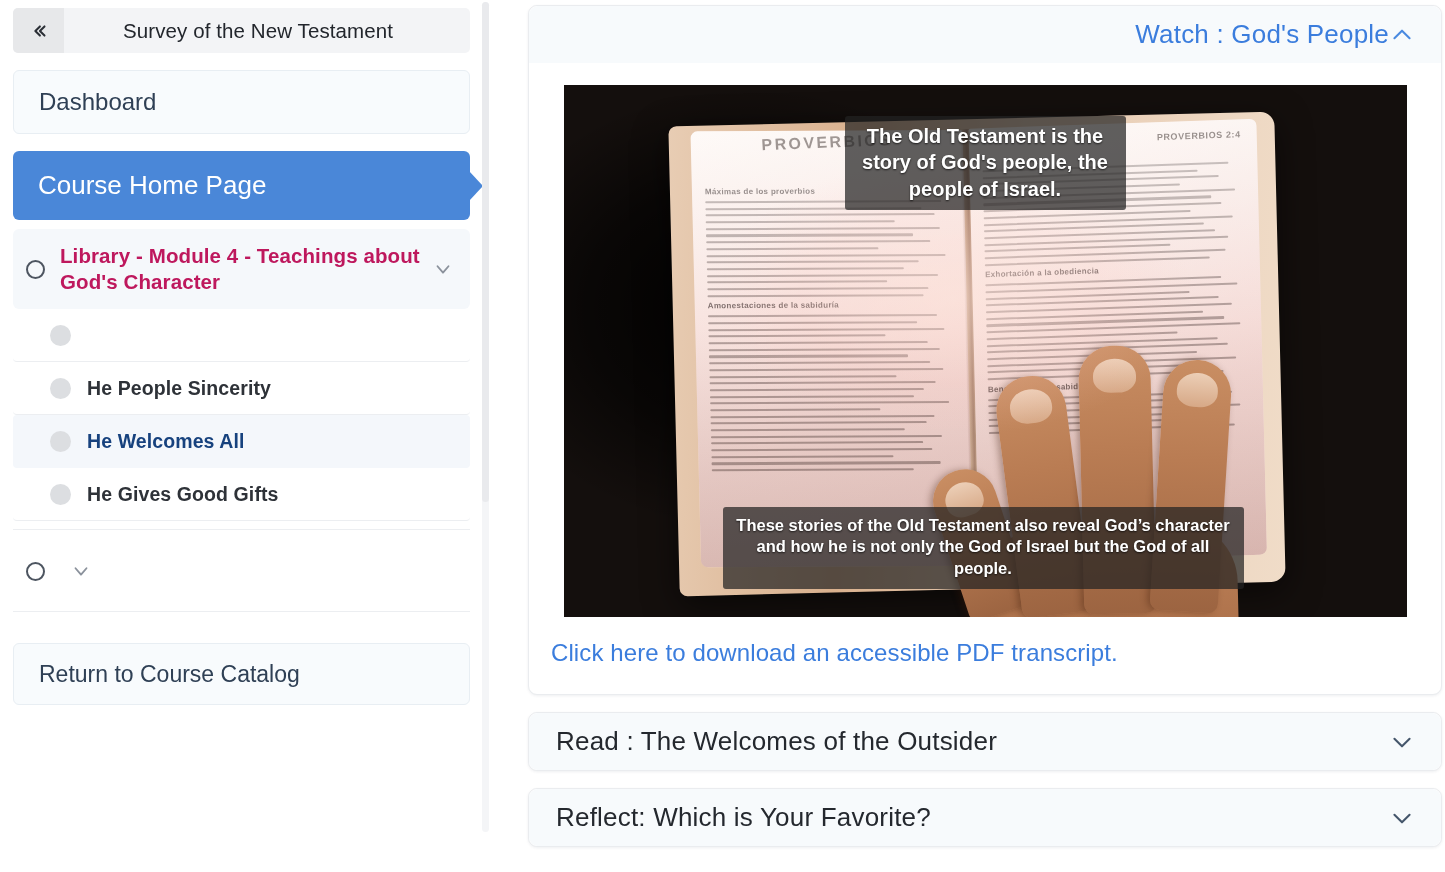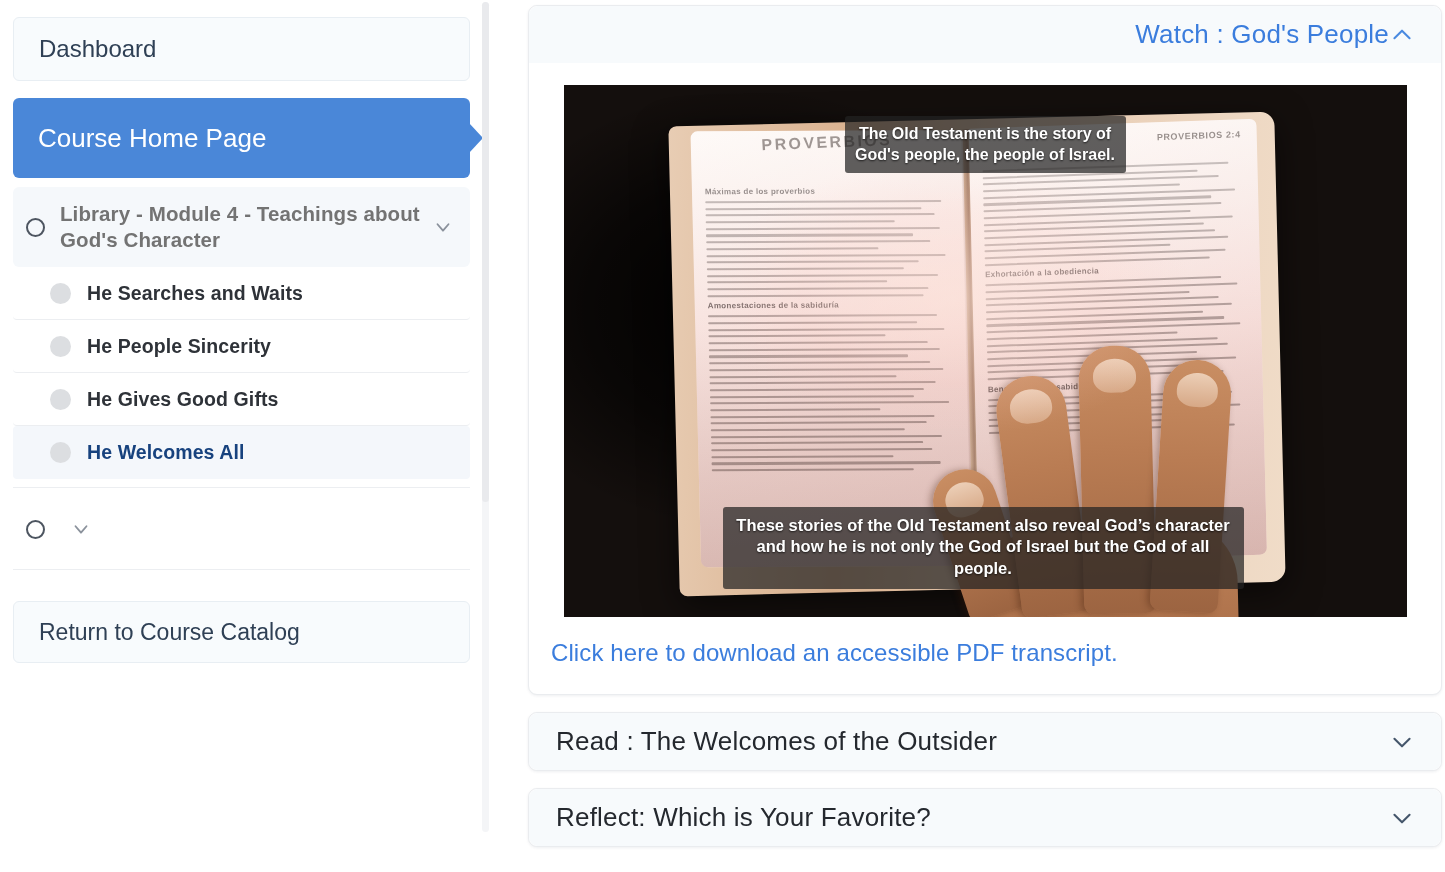--- a/index.html
+++ b/index.html
@@ -58,21 +58,21 @@
     display: flex; align-items: center;
     padding-left: 25px;
     font-size: 24px;
     color: #2f4055;
     cursor: pointer;
     font-weight: 400;
   }
 
   .home-btn {
     margin: 17px 13px 0 13px;
-    height: 80px;
+    height: 69px;
     background: #4a87d8;
     border-radius: 6px;
     display: flex; align-items: center;
     padding-left: 25px;
     font-size: 26px;
     color: #ffffff;
     cursor: pointer;
     position: relative;
     font-weight: 400;
   }
@@ -105,21 +105,21 @@
     border-radius: 50%;
     margin-right: 15px;
   }
   .module-label {
     flex: 1;
     font-size: 20.5px;
     line-height: 1.28;
     font-weight: 700;
     letter-spacing: .1px;
   }
-  .module-head.active .module-label { color: #737373; }
+  .module-head.active .module-label { color: #be185d; }
   .module-head.inactive .module-label { color: #2e3238; }
   .chev {
     flex: 0 0 auto;
     margin-left: 10px;
     color: #8b929c;
     display: flex; align-items: center;
   }
 
   .sublist { margin: 0 13px; }
   .subitem {
@@ -322,21 +322,21 @@
     background: rgba(35,35,35,.72);
     color: #fff;
     text-align: center;
     font-weight: 700;
     line-height: 1.32;
     border-radius: 3px;
     text-shadow: 0 1px 2px rgba(0,0,0,.7);
   }
   .cap-top {
     top: 31px; left: 281px; width: 281px;
-    font-size: 16px;
+    font-size: 20px;
     padding: 7px 9px 8px;
   }
   .cap-bot {
     bottom: 28px; left: 159px; width: 521px;
     font-size: 16.5px;
     padding: 8px 12px 9px;
   }
 
   .pdf-link {
     display: block;
@@ -348,53 +348,61 @@
   }
 </style>
 </head>
 <body>
 
 <div class="app">
 
   <aside class="sidebar">
     <div class="sidebar-inner">
 
+      <div class="sb-header">
+        <div class="collapse-btn">
+          <svg width="22" height="22" viewBox="0 0 24 24" fill="none" stroke="currentColor" stroke-width="2.2" stroke-linecap="round" stroke-linejoin="round">
+            <polyline points="13,17 8,12 13,7"></polyline>
+              <polyline points="18,17 13,12 18,7"></polyline>
+          </svg>
+        </div>
+        <div class="course-title">Survey of the New Testament</div>
+      </div>
 
       <div class="dash-btn">Dashboard</div>
 
       <div class="home-btn">Course Home Page</div>
 
       <div class="module">
         <div class="module-head active">
           <span class="ring"></span>
           <span class="module-label">Library - Module 4 - Teachings about God's Character</span>
           <span class="chev">
             <svg width="22" height="22" viewBox="0 0 24 24" fill="none" stroke="currentColor" stroke-width="2" stroke-linecap="round" stroke-linejoin="round">
                 <polyline points="6,9 12,16 18,9"></polyline>
               </svg>
           </span>
         </div>
       </div>
 
       <div class="sublist">
         <div class="subitem">
           <span class="dot"></span>
-          <span class="sub-label">He Searches and Waits</span>
         </div>
         <div class="subitem">
           <span class="dot"></span>
           <span class="sub-label">He People Sincerity</span>
         </div>
+        <div class="subitem active">
+          <span class="dot"></span>
+          <span class="sub-label">He Welcomes All</span>
+        </div>
         <div class="subitem">
           <span class="dot"></span>
           <span class="sub-label">He Gives Good Gifts</span>
-        </div>
-        <div class="subitem active">
-          <span class="dot"></span>
-          <span class="sub-label">He Welcomes All</span>
         </div>
       </div>
 
       <div class="sb-divider"></div>
 
       <div class="module">
         <div class="module-head inactive">
           <span class="ring"></span>
           <span class="chev">
             <svg width="22" height="22" viewBox="0 0 24 24" fill="none" stroke="currentColor" stroke-width="2" stroke-linecap="round" stroke-linejoin="round">

